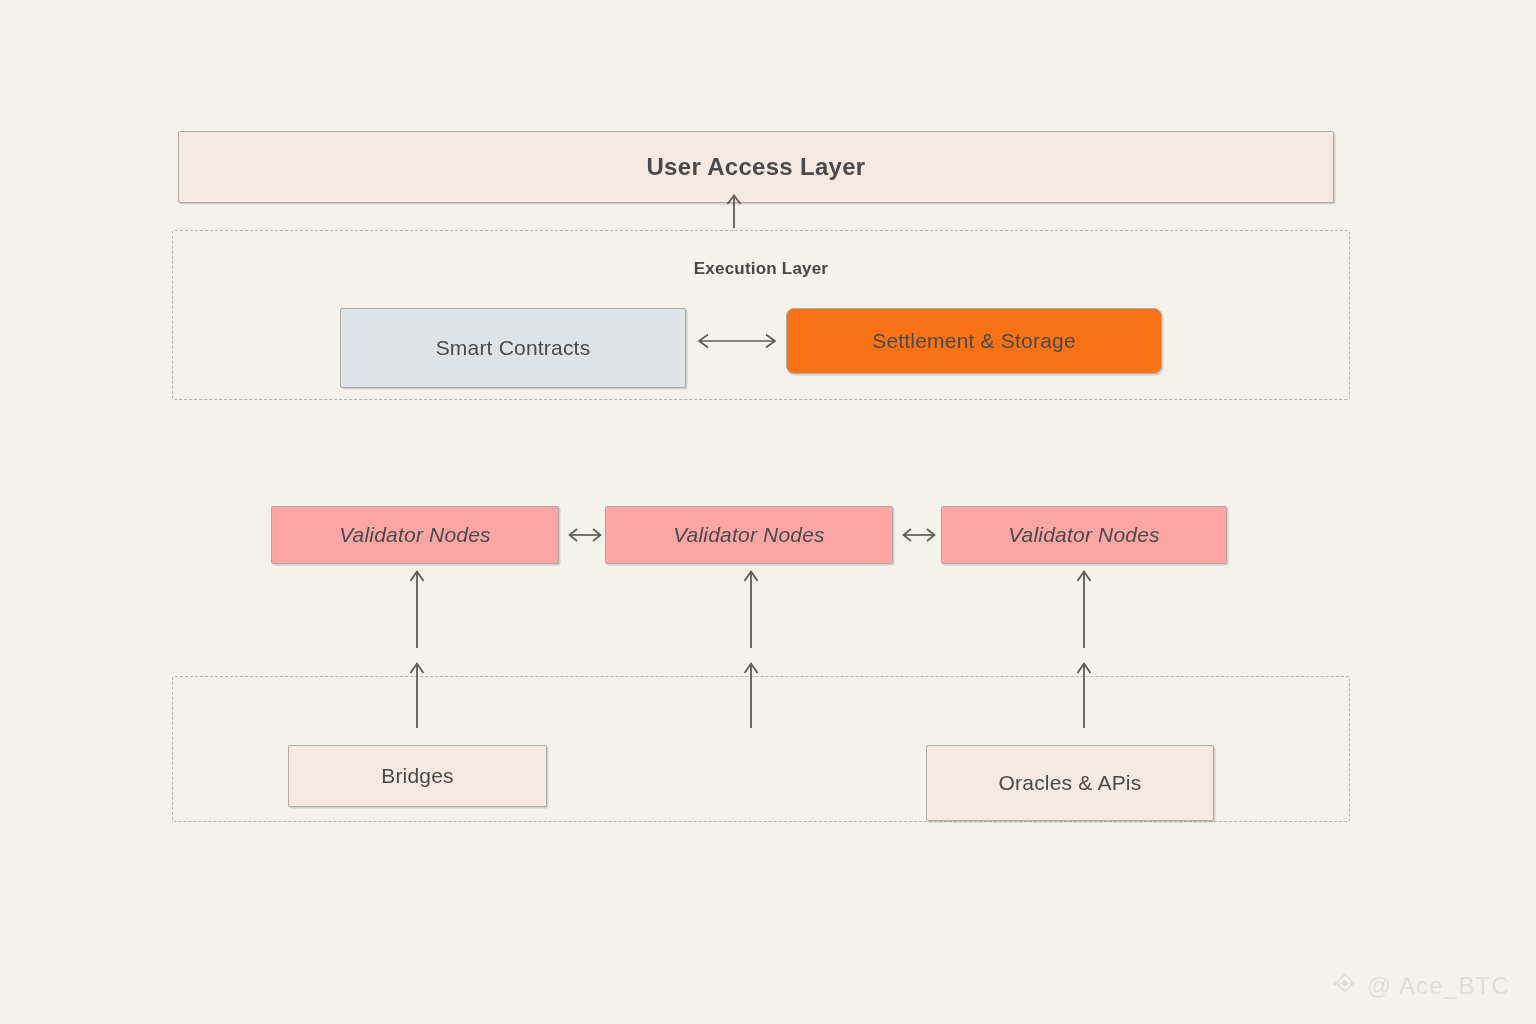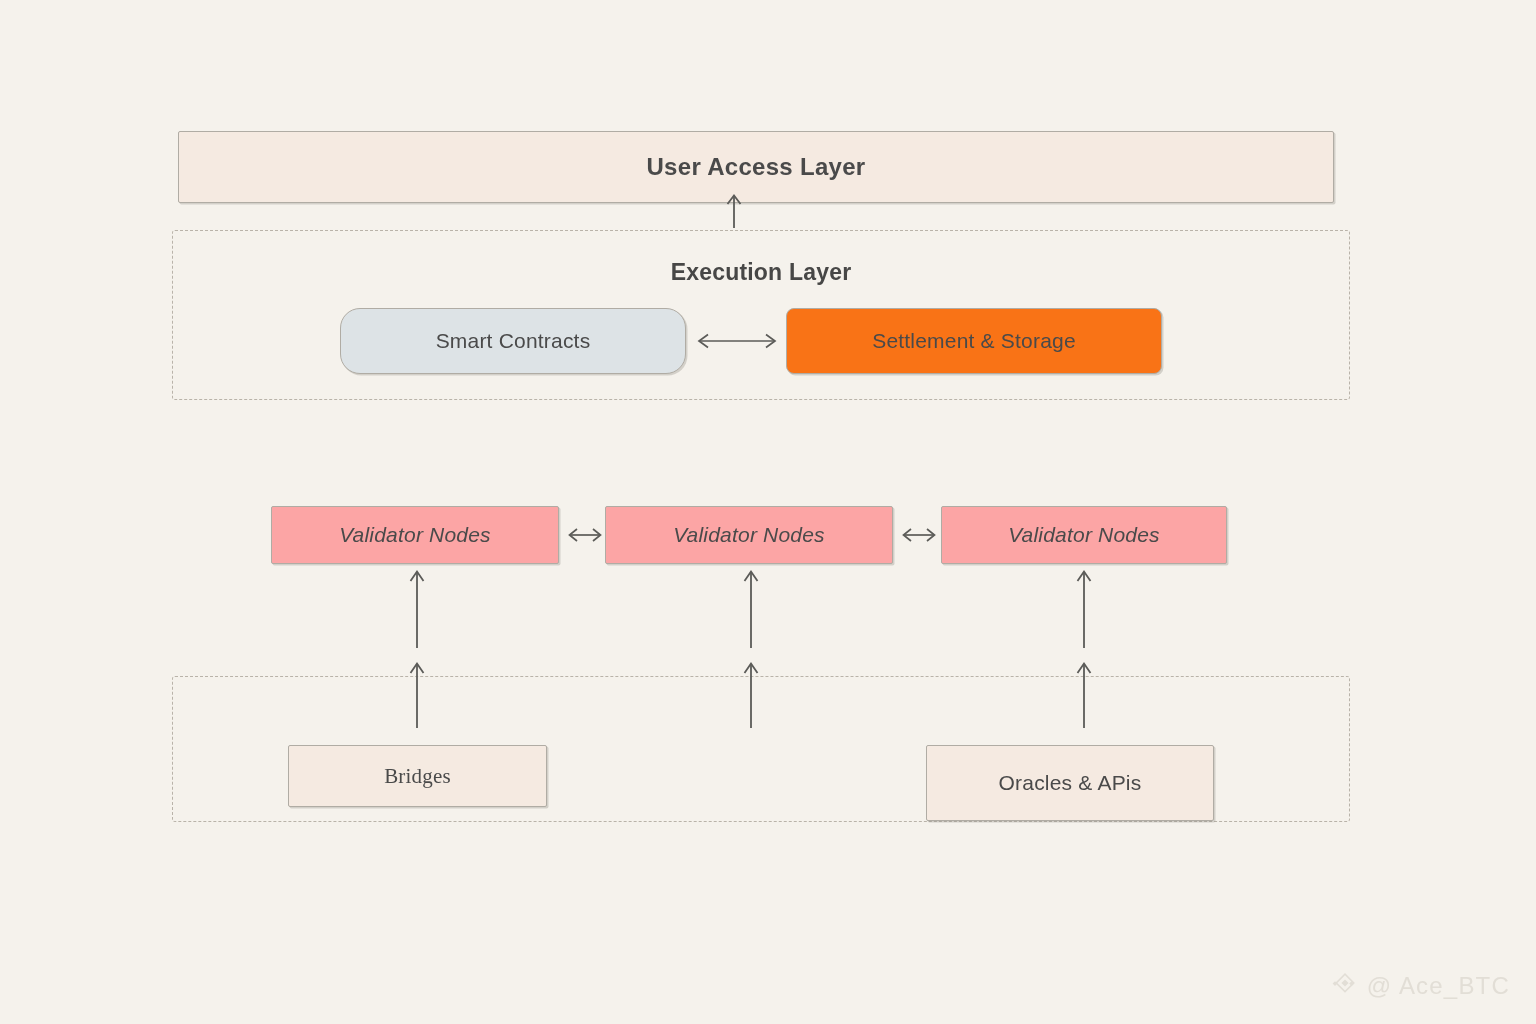--- a/index.html
+++ b/index.html
@@ -54,21 +54,21 @@
     position: absolute;
     box-sizing: border-box;
     border: 1.6px dashed #b9b3a9;
     border-radius: 3px;
     background: transparent;
   }
   .layer-title {
     position: absolute;
     width: 100%;
     text-align: center;
-    font-size: 23px;
+    font-size: 17px;
     font-weight: 600;
     color: #474746;
     letter-spacing: 0.2px;
   }
 
   
   .arrow {
     position: absolute;
     color: #5b5b58;
     line-height: 1;
@@ -101,21 +101,21 @@
     <svg width="20" height="36" viewBox="0 0 20 36">
       <line x1="10" y1="36" x2="10" y2="4" stroke="#5b5b58" stroke-width="1.8"></line>
       <polyline points="3.5,12 10,3.5 16.5,12" fill="none" stroke="#5b5b58" stroke-width="1.8"></polyline>
     </svg>
   </div>
 
   <div class="layer-group" style="left:172px; top:230px; width:1178px; height:170px;">
     <div class="layer-title" style="top:28px;">Execution Layer</div>
   </div>
 
-  <div class="node-box bluegray" style="left:340px; top:308px; width:346px; height:66px;border-radius:20px;">Smart Contracts</div>
+  <div class="node-box bluegray" style="left:340px; top:308px; width:346px; height:80px;">Smart Contracts</div>
 
   <div class="arrow" style="left:694px; top:330px;">
     <svg width="86" height="22" viewBox="0 0 86 22">
       <line x1="6" y1="11" x2="80" y2="11" stroke="#5b5b58" stroke-width="1.7"></line>
       <polyline points="14,4.5 5,11 14,17.5" fill="none" stroke="#5b5b58" stroke-width="1.7"></polyline>
       <polyline points="72,4.5 81,11 72,17.5" fill="none" stroke="#5b5b58" stroke-width="1.7"></polyline>
     </svg>
   </div>
 
   <div class="node-box olive" style="left:786px; top:308px; width:376px; height:66px;">Settlement &amp; Storage</div>
@@ -176,21 +176,21 @@
       <polyline points="3.5,13 10,3.5 16.5,13" fill="none" stroke="#5b5b58" stroke-width="1.8"></polyline>
     </svg>
   </div>
   <div class="arrow" style="left:1074px; top:660px;">
     <svg width="20" height="68" viewBox="0 0 20 68">
       <line x1="10" y1="68" x2="10" y2="4" stroke="#5b5b58" stroke-width="1.8"></line>
       <polyline points="3.5,13 10,3.5 16.5,13" fill="none" stroke="#5b5b58" stroke-width="1.8"></polyline>
     </svg>
   </div>
 
-  <div class="node-box peach" style="left:288px; top:730px; width:259px; height:62px;font-family:Liberation Serif, serif;">Bridges</div>
+  <div class="node-box peach" style="left:288px; top:730px; width:259px; height:62px;">Bridges</div>
 
   <div class="node-box peach" style="left:926px; top:730px; width:288px; height:76px;">Oracles &amp; APis</div>
 
   <div id="watermark">
     <span>
       <svg width="26" height="26" viewBox="0 0 26 26">
         <g fill="none" stroke="#e2ded6" stroke-width="1.6">
           <rect x="13" y="4.2" width="12.4" height="12.4" transform="rotate(45 13 4.2)"></rect>
         </g>
         <g fill="#e2ded6">

